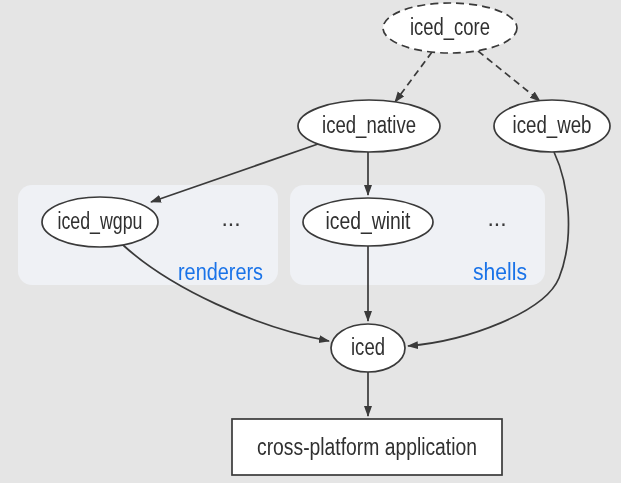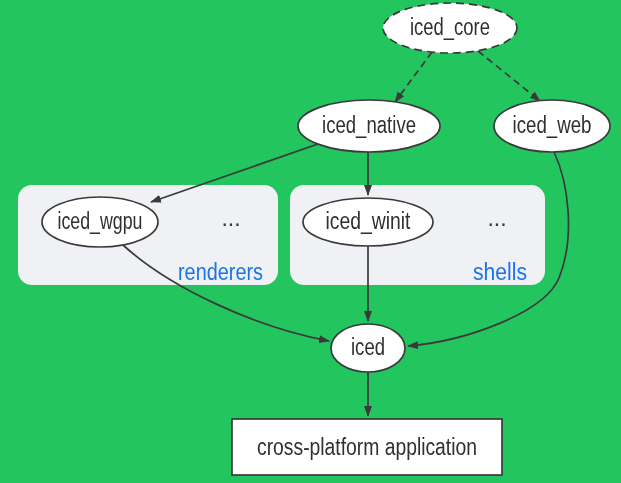--- a/index.html
+++ b/index.html
@@ -3,21 +3,21 @@
 <meta charset="utf-8">
 <style>
   html, body {
     margin: 0;
     padding: 0;
     background: #ffffff;
   }
   .canvas-wrap {
     width: 621px;
     height: 483px;
-    background: #22c55e;
+    background: #e5e5e5;
     overflow: hidden;
   }
   svg {
     display: block;
     font-family: "Liberation Sans", "DejaVu Sans", sans-serif;
   }
   .group-box {
     fill: #eff1f5;
     stroke: none;
   }

